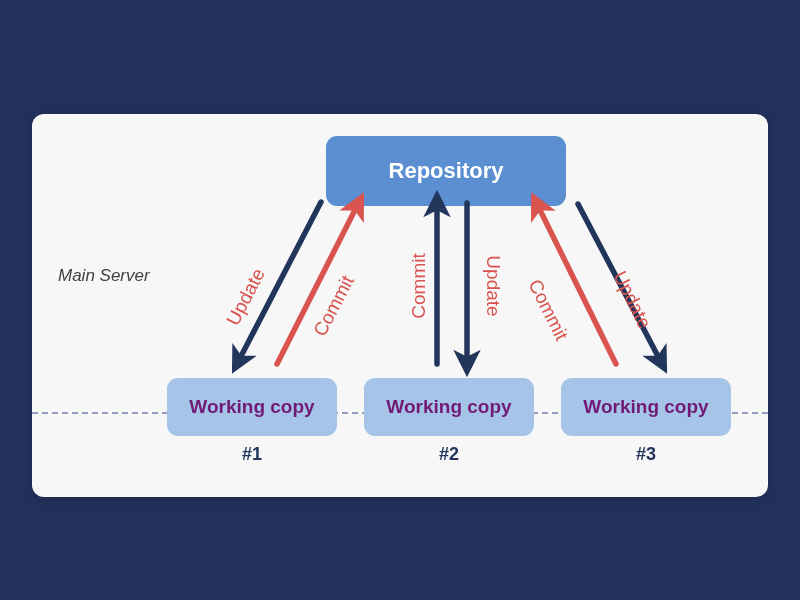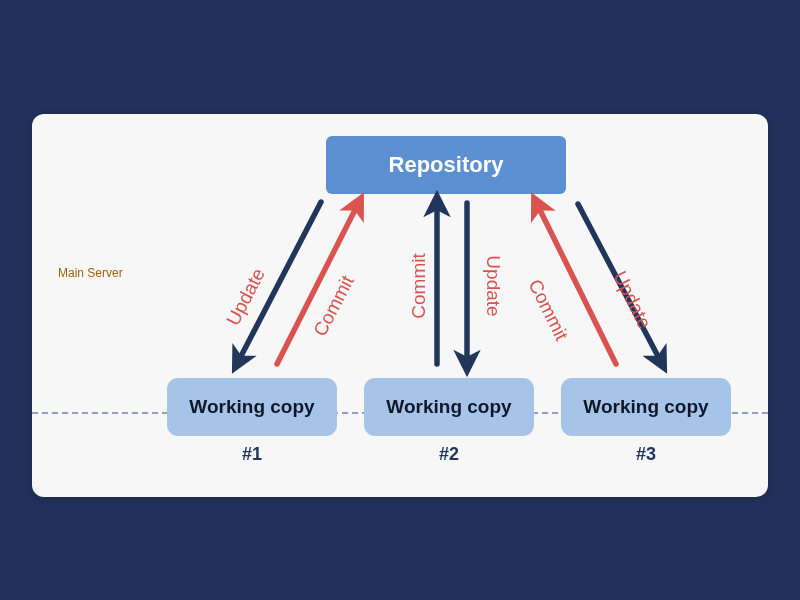--- a/index.html
+++ b/index.html
@@ -33,46 +33,47 @@
 
   .divider{
     position:absolute;
     left:0;top:298px;width:736px;height:0;
     border-top:2px dashed #7e8fb8;
     opacity:.85;
   }
 
   .zone-label{
     position:absolute;
-    color:#a16207;
-    font-size:12px;
+    color:#404040;
+    font-size:17px;
     white-space:nowrap;
+    font-style:italic;
   }
   .zone-main{left:26px;top:152px;}
 
   .repo{
     position:absolute;
     left:294px;top:22px;
-    width:240px;height:58px;
+    width:240px;height:70px;
     background:#5b8fd1;
-    border-radius:6px;
+    border-radius:11px;
     display:flex;align-items:center;justify-content:center;
     color:#ffffff;
     font-size:22px;
     font-weight:bold;
   }
 
   .wc{
     position:absolute;
     top:264px;
     width:170px;height:58px;
     background:#a6c4e8;
     border-radius:11px;
     display:flex;align-items:center;justify-content:center;
-    color:#0f172a;
+    color:#701a75;
     font-size:19px;
     font-weight:bold;
   }
   .wc1{left:135px;}
   .wc2{left:332px;}
   .wc3{left:529px;}
 
   .wcnum{
     position:absolute;
     top:330px;

